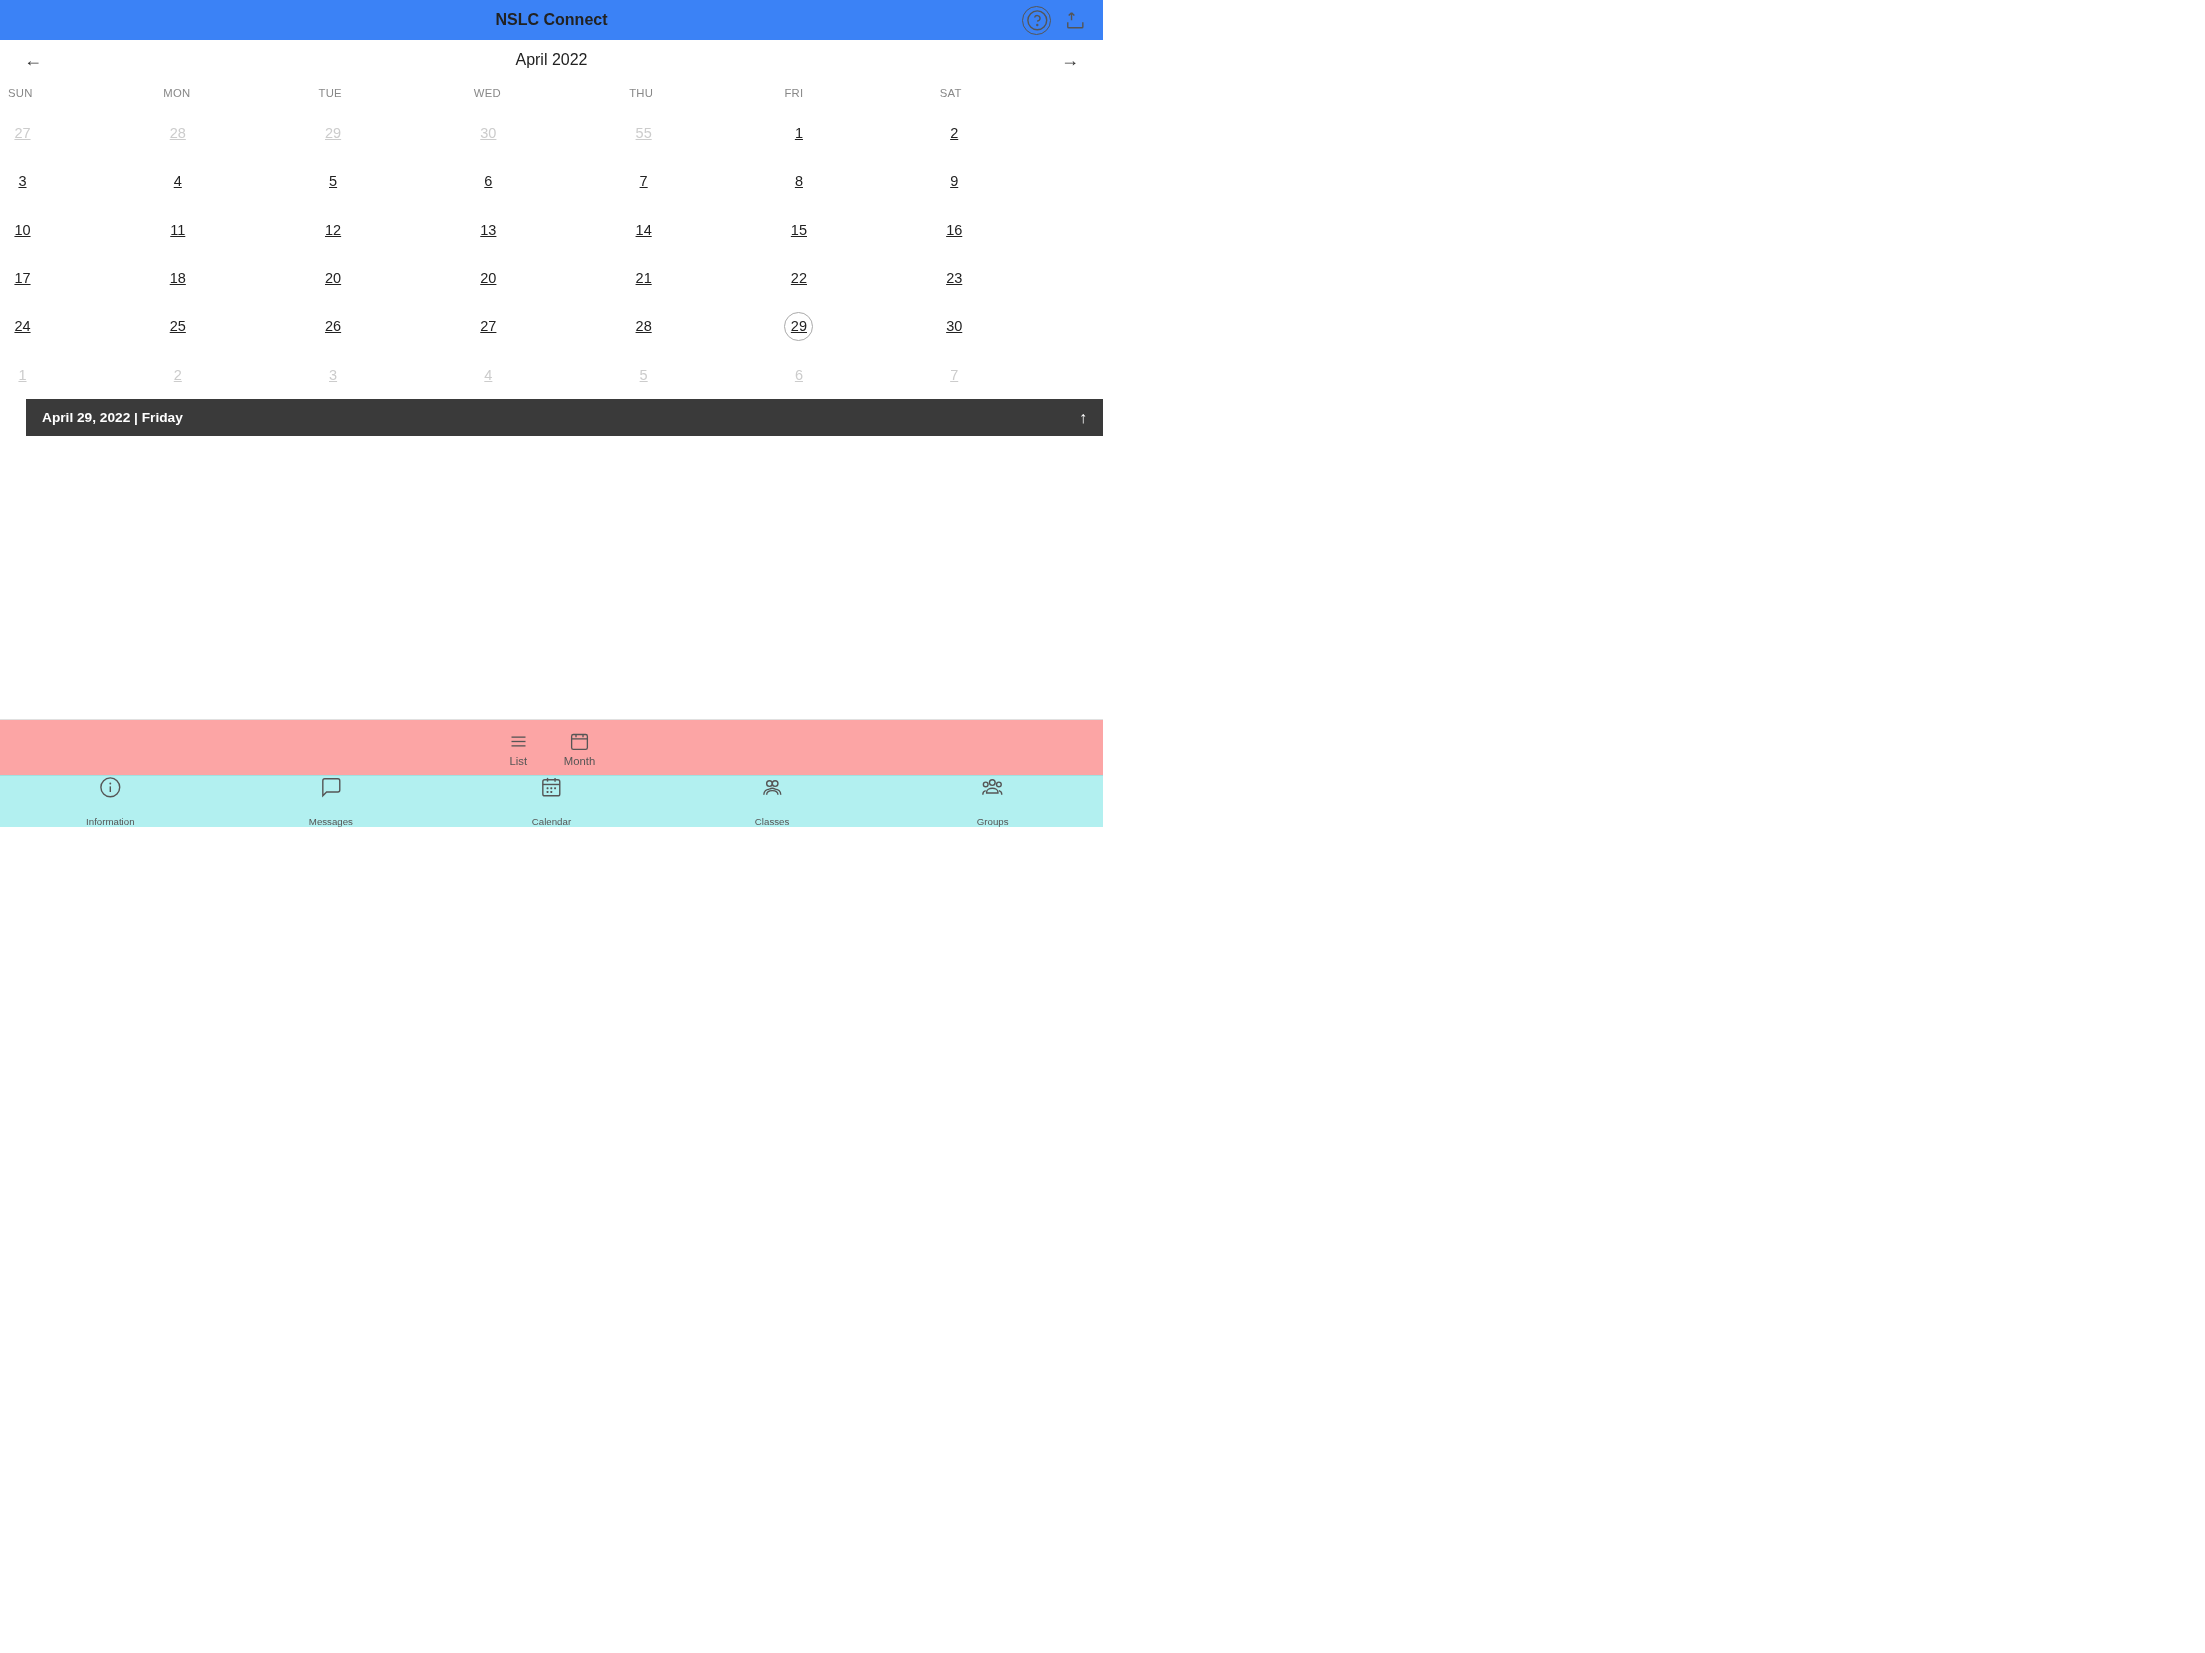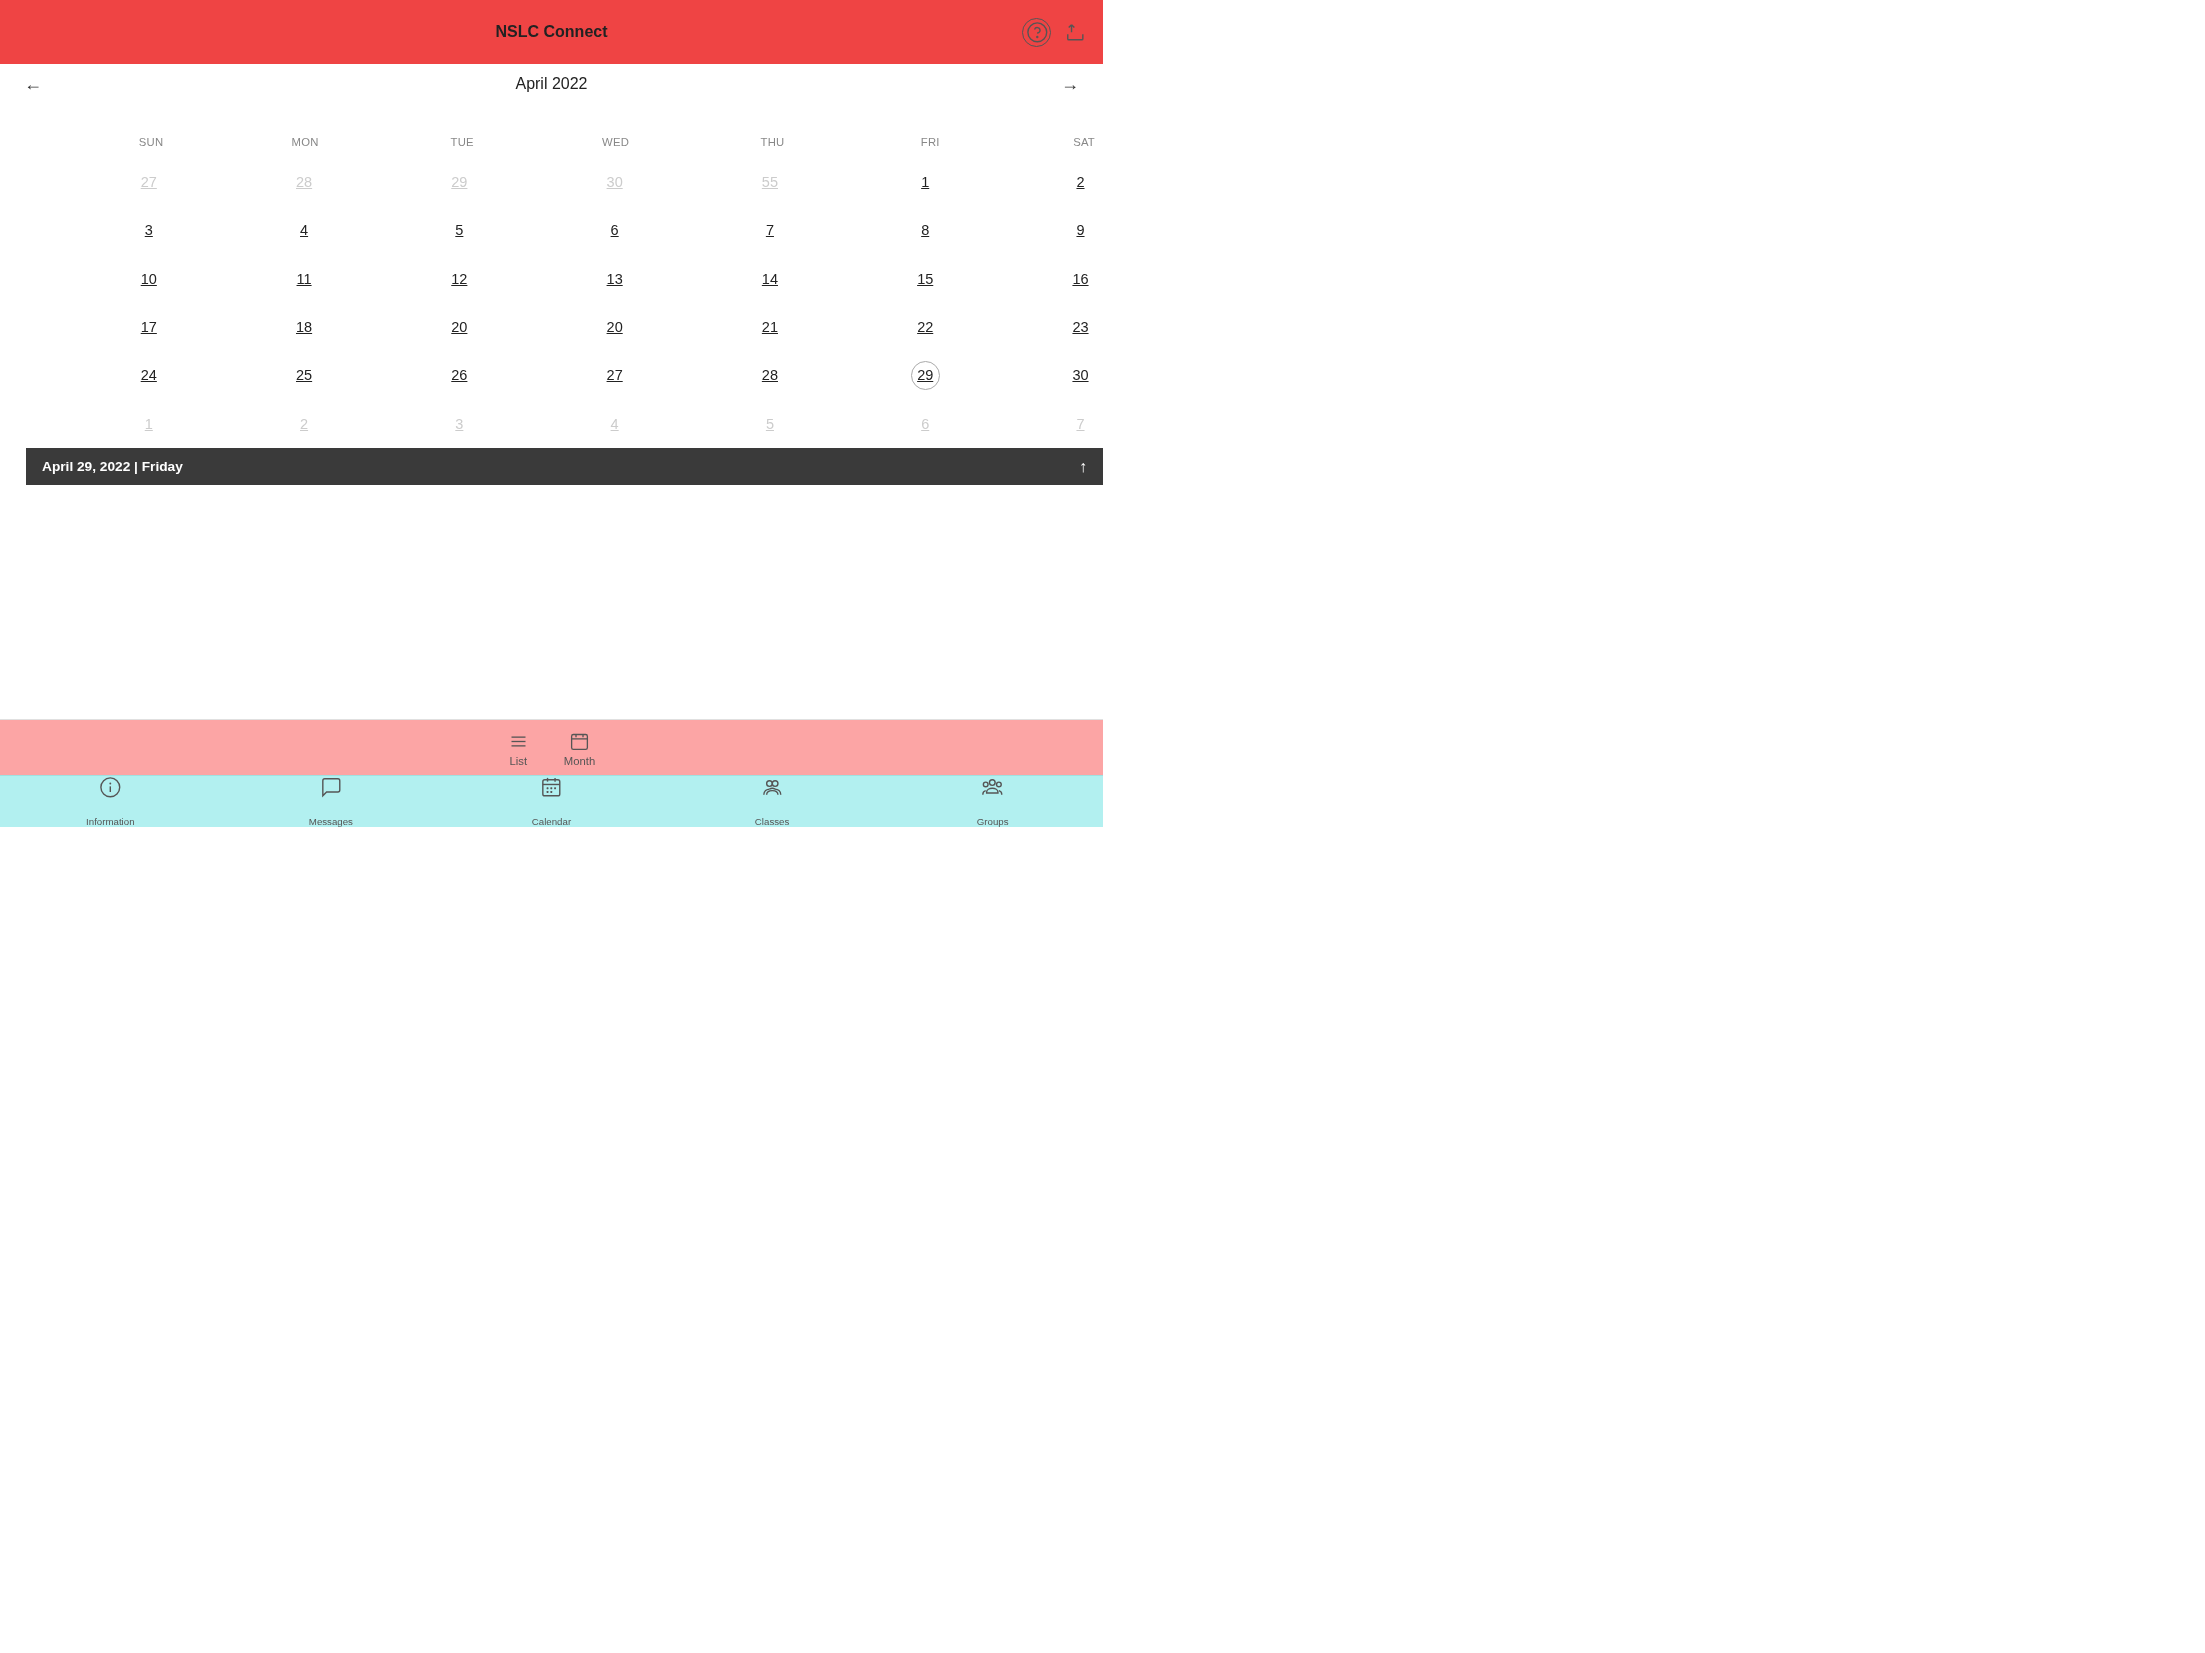--- a/index.html
+++ b/index.html
@@ -7,22 +7,22 @@
       font-family: -apple-system, BlinkMacSystemFont, 'Helvetica Neue', Arial, sans-serif;
       background: #ffffff;
       width: 1103px;
       height: 827px;
       overflow: hidden;
       position: relative;
     }
 
     
     .app-header {
-      background: #ef4444;
-      height: 64px;
+      background: #3b82f6;
+      height: 40px;
       display: flex;
       align-items: center;
       justify-content: center;
       position: relative;
     }
     .app-title {
       font-size: 16px;
       font-weight: 600;
       color: #222;
     }
@@ -76,22 +76,21 @@
       color: #222;
     }
 
     
     .calendar-container {
       padding: 0 8px;
     }
     .calendar-grid {
       display: grid;
       grid-template-columns: repeat(7, 1fr);
-      text-align: right;
-      margin-top: 25px;
+      text-align: left;
     }
     .day-header {
       font-size: 11.3px;
       color: #888;
       font-weight: 500;
       padding: 6.5px 0 9.7px;
       letter-spacing: 0.02em;
     }
     .day-cell {
       padding: 9.7px 0;

